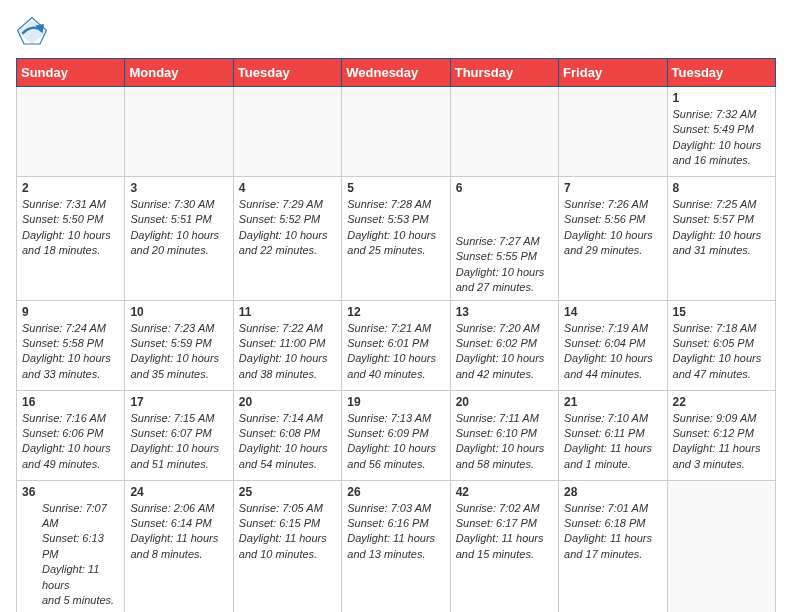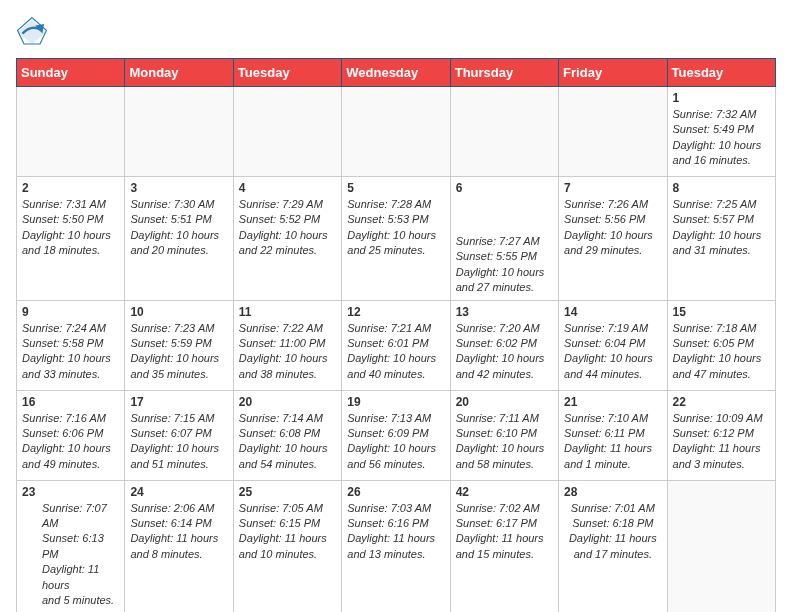--- a/index.html
+++ b/index.html
@@ -278,29 +278,29 @@
         </td>
         <td>
           <span class="day-number">21</span>
           <div class="day-info" style="white-space: pre-line;">Sunrise: 7:10 AM
 Sunset: 6:11 PM
 Daylight: 11 hours
 and 1 minute.</div>
         </td>
         <td>
           <span class="day-number">22</span>
-          <div class="day-info" style="white-space: pre-line;">Sunrise: 10:09 AM
+          <div class="day-info" style="white-space: pre-line;">Sunrise: 9:09 AM
 Sunset: 6:12 PM
 Daylight: 11 hours
 and 3 minutes.</div>
         </td>
       </tr>
       <tr>
         <td>
-          <span class="day-number">23</span>
+          <span class="day-number">36</span>
           <div class="day-info" style="white-space: pre-line; margin-left: 20px;">Sunrise: 7:07 AM
 Sunset: 6:13 PM
 Daylight: 11 hours
 and 5 minutes.</div>
         </td>
         <td>
           <span class="day-number">24</span>
           <div class="day-info" style="white-space: pre-line;">Sunrise: 2:06 AM
 Sunset: 6:14 PM
 Daylight: 11 hours
@@ -322,21 +322,21 @@
         </td>
         <td>
           <span class="day-number">42</span>
           <div class="day-info" style="white-space: pre-line;">Sunrise: 7:02 AM
 Sunset: 6:17 PM
 Daylight: 11 hours
 and 15 minutes.</div>
         </td>
         <td>
           <span class="day-number">28</span>
-          <div class="day-info" style="white-space: pre-line; text-align: center;">Sunrise: 7:01 AM
+          <div class="day-info" style="white-space: pre-line;">Sunrise: 7:01 AM
 Sunset: 6:18 PM
 Daylight: 11 hours
 and 17 minutes.</div>
         </td>
         <td class="empty"></td>
       </tr>
     </tbody>
 </table>
 
 </body></html>

